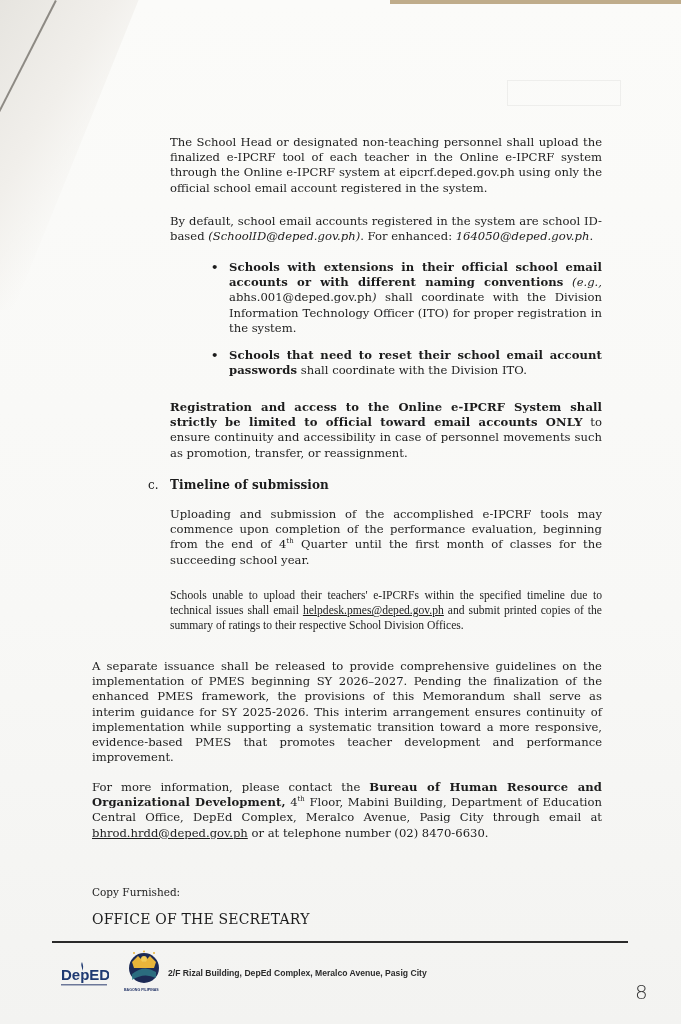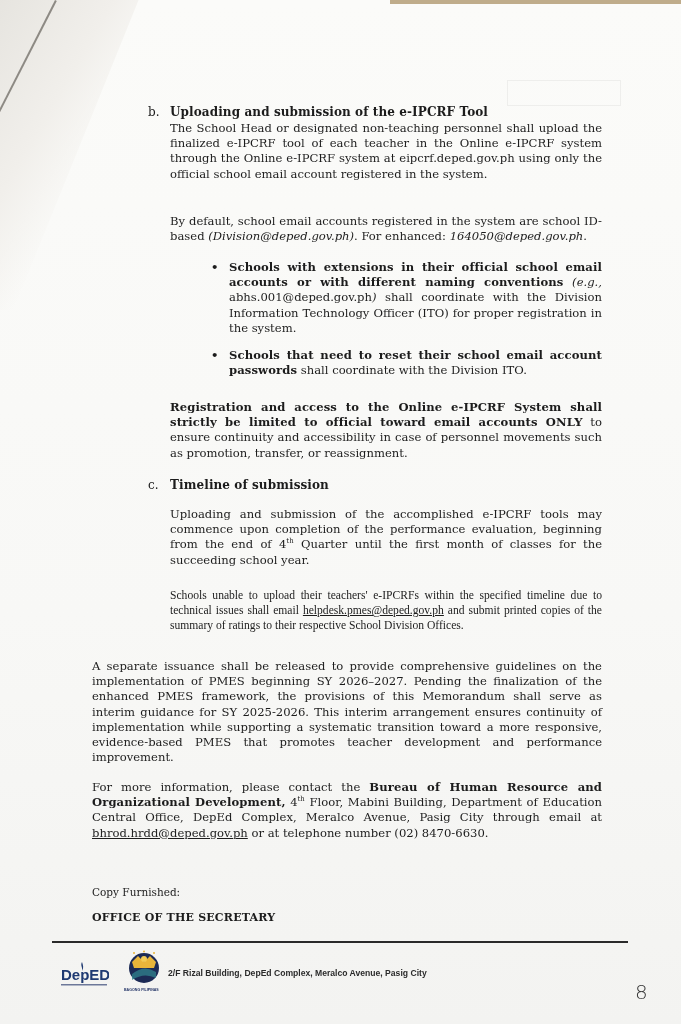--- a/index.html
+++ b/index.html
@@ -39,21 +39,21 @@
   .u { text-decoration: underline; }
   .sec-head { position: absolute; font-size: 12px; font-weight: bold; }
   .sec-letter { display: inline-block; width: 22px; font-weight: normal; }
   ul.bullets { list-style: none; margin: 0; padding: 0; }
   ul.bullets li { position: relative; }
   ul.bullets li .dot {
     position: absolute; left: -18px; top: 0; font-weight: bold;
   }
   sup { font-size: 7px; line-height: 0; }
   .cf { position: absolute; font-size: 10.5px; }
-  .ots { position: absolute; font-size: 11px; font-weight: bold; letter-spacing: .2px; }
+  .ots { position: absolute; font-size: 14px; font-weight: normal; letter-spacing: .2px; }
   .footer-rule {
     position: absolute; left: 52px; top: 941px; width: 576px; height: 2px; background: #2a2a2a;
   }
   .deped-logo {
     position: absolute; left: 61px; top: 960px; width: 48px; height: 30px;
   }
   .seal { position: absolute; left: 128px; top: 950px; width: 32px; height: 34px; }
   .footer-text {
     position: absolute; left: 168px; font-family: "Liberation Sans", sans-serif;
     font-size: 8.6px; font-weight: bold; color: #2b2b2b; white-space: nowrap;
@@ -69,28 +69,25 @@
 </style>
 </head>
 <body>
 
 <div class="page">
   <div class="fold-shadow"></div>
   <div class="fold-line"></div>
   <div class="top-strip"></div>
   <div class="ghost-box"></div>
 
-  <div class="sec-head" style="left:148px; top:105px;">
-    <span class="sec-letter">b.</span><span class="slab">Uploading and submission of the e-IPCRF Tool</span>
-  </div>
 
-  <div class="text-block" style="left:170px; top:121px; width:432px;">The School Head or designated non-teaching personnel shall upload the finalized e-IPCRF tool of each teacher in the Online e-IPCRF system through the Online e-IPCRF system at eipcrf.deped.gov.ph using only the official school email account registered in the system.</div>
+  <div class="text-block" style="left:170px; top:135px; width:432px;">The School Head or designated non-teaching personnel shall upload the finalized e-IPCRF tool of each teacher in the Online e-IPCRF system through the Online e-IPCRF system at eipcrf.deped.gov.ph using only the official school email account registered in the system.</div>
 
   <div class="text-block" style="left:170px; top:214px; width:432px;">
-    <span>By default, school email accounts registered in the system are school ID-based </span><span class="i">(Division@deped.gov.ph)</span><span>. For enhanced: </span><span class="i">164050@deped.gov.ph</span><span>.</span>
+    <span>By default, school email accounts registered in the system are school ID-based </span><span class="i">(SchoolID@deped.gov.ph)</span><span>. For enhanced: </span><span class="i">164050@deped.gov.ph</span><span>.</span>
   </div>
 
   <ul class="bullets text-block" style="left:229px; top:260px; width:373px;">
     <li style="margin-bottom:12px;">
       <span class="dot">•</span>
       <span class="slab">Schools with extensions in their official school email accounts or with different naming conventions</span><span class="i"> (e.g.,</span><span> abhs.001@deped.gov.ph</span><span class="i">)</span><span> shall coordinate with the Division Information Technology Officer (ITO) for proper registration in the system.</span>
     </li>
     <li>
       <span class="dot">•</span>
       <span class="slab">Schools that need to reset their school email account passwords</span><span> shall coordinate with the Division ITO.</span>

